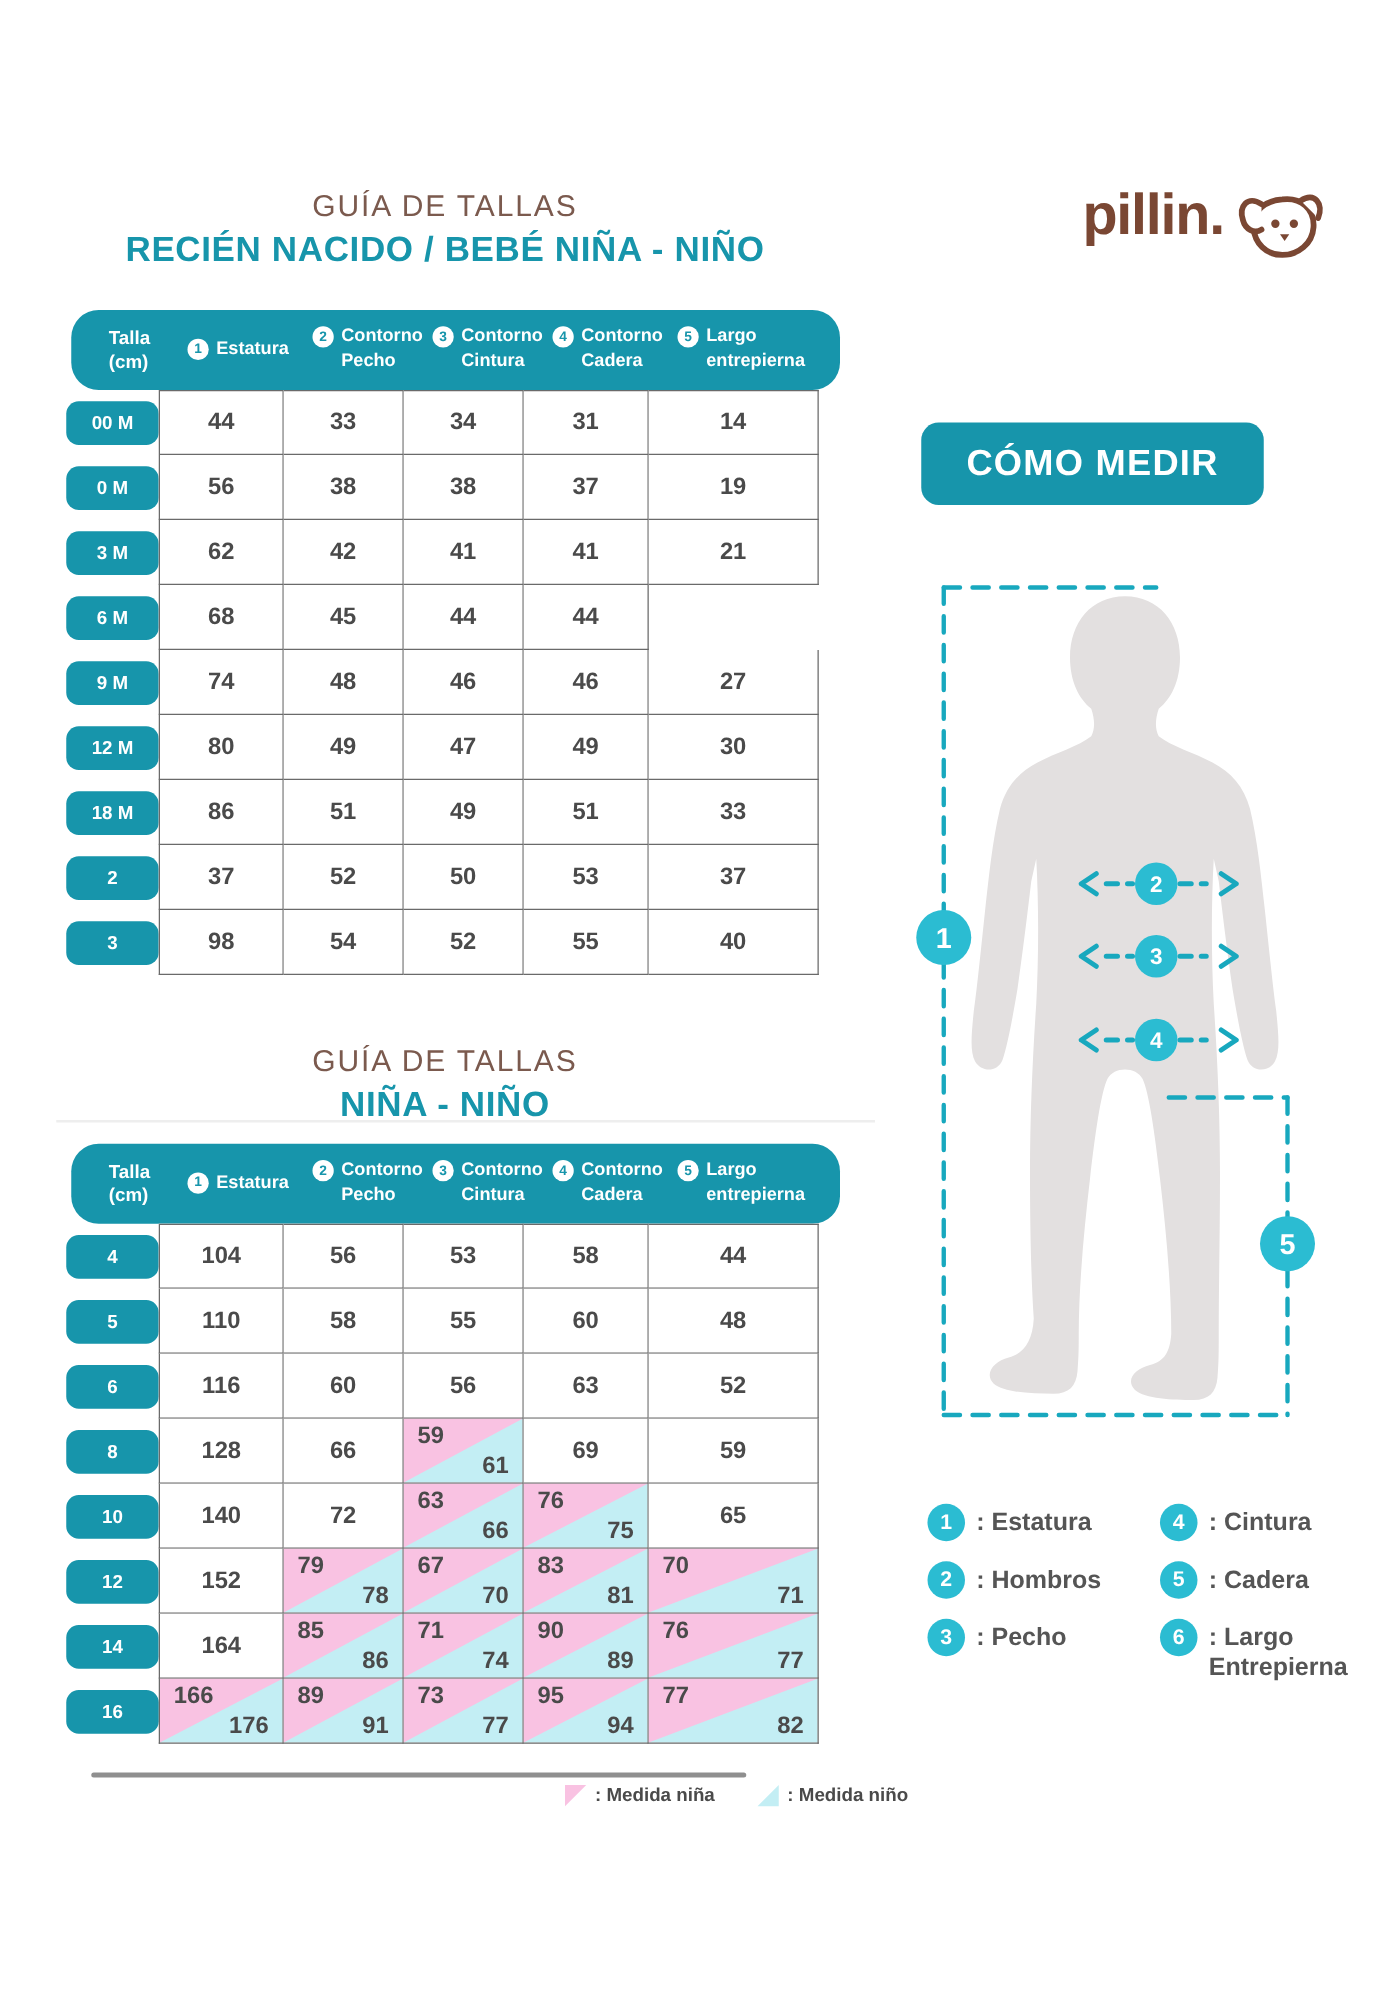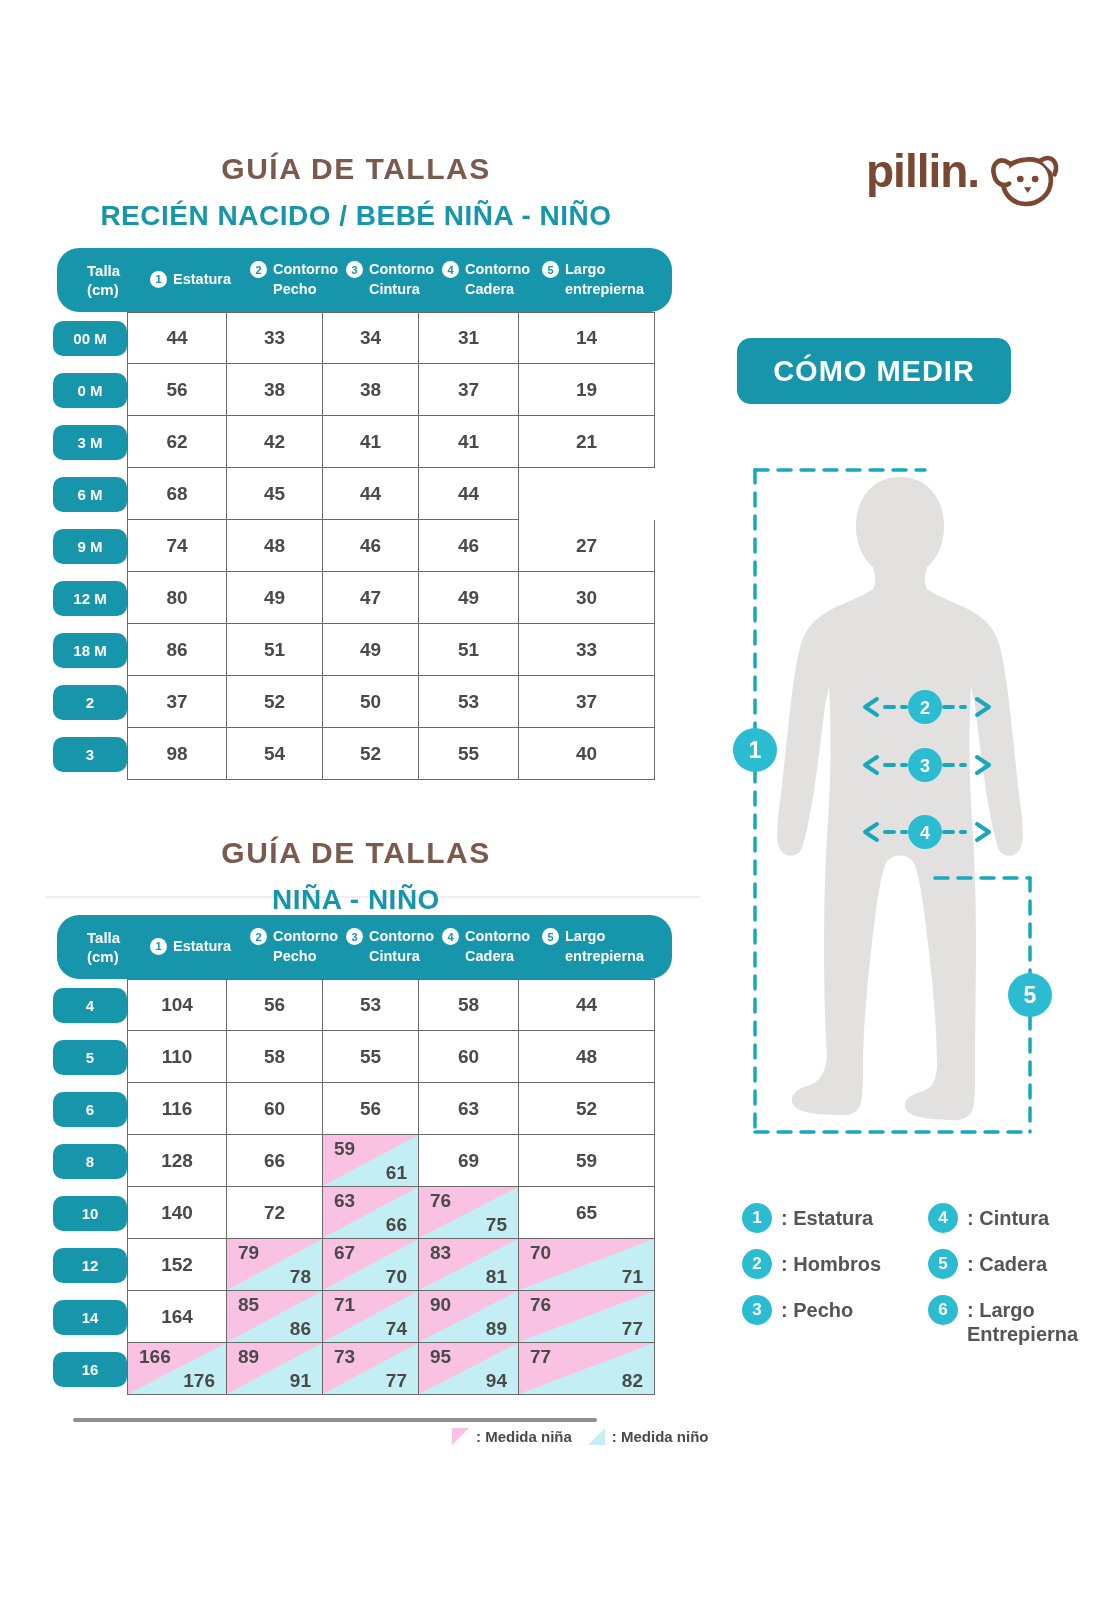--- a/index.html
+++ b/index.html
@@ -3,22 +3,22 @@
 <meta charset="utf-8">
 <style>
   html,body{margin:0;padding:0;background:#fff;}
   .canvas{position:relative;width:1104px;height:1600px;background:#ffffff;
           font-family:"Liberation Sans",sans-serif;overflow:hidden;}
 
   
   .title-block{position:absolute;width:632px;text-align:center;}
   #titles1{left:40px;top:152px;}
   #titles2{left:40px;top:836px;}
-  .ts{font-size:30px;font-weight:700;color:#7B5A4E;letter-spacing:1.5px;}
-  .tm{font-size:28px;font-weight:800;color:#1795AB;margin-top:14px;letter-spacing:.5px;}
+  .ts{font-size:24px;font-weight:400;color:#7B5A4E;letter-spacing:1.5px;}
+  .tm{font-size:28px;font-weight:800;color:#1795AB;margin-top:4px;letter-spacing:.5px;}
 
   .divider{position:absolute;left:45px;top:896px;width:655px;height:2px;background:#eeeeee;}
 
   
   .size-table{position:absolute;left:40px;width:632px;}
   #table1{top:248px;}
   #table2{top:915px;}
   .thead{height:64px;background:#1795AB;border-radius:22px;display:grid;
          grid-template-columns:87px 100px 96px 96px 100px 153px;align-items:center;color:#fff;margin-left:17px;}
   .talla-head{padding-left:30px;font-size:15px;font-weight:700;line-height:1.3;}
@@ -37,21 +37,21 @@
   .trow:first-child .cell{border-top:1.6px solid #6a6a6a;}
   .cell.split{background:linear-gradient(to bottom right,#F9C2E2 49.6%,#C3EEF4 50.4%);}
   .split .g{position:absolute;top:3px;left:11px;}
   .split .b{position:absolute;bottom:2px;right:11px;}
   .pillcell{display:flex;align-items:center;justify-content:flex-end;}
   .pill{width:74px;height:35px;background:#1795AB;border-radius:10px;color:#fff;font-size:15px;
         font-weight:700;display:flex;align-items:center;justify-content:center;}
 
   .endline{position:absolute;left:73px;top:1418px;width:524px;height:4px;background:#8f8f8f;border-radius:2px;}
 
-  .split-legend{position:absolute;left:452px;top:1428px;display:flex;gap:16px;align-items:center;
+  .split-legend{position:absolute;left:452px;top:1428px;display:flex;gap:34px;align-items:center;
                 font-size:15px;font-weight:700;color:#4a4a4a;}
   .sl-item{display:flex;align-items:center;gap:7px;}
   .tri-nina{width:0;height:0;border-top:17px solid #F9C2E2;border-right:17px solid transparent;}
   .tri-nino{width:0;height:0;border-bottom:17px solid #C3EEF4;border-left:17px solid transparent;}
 
   
   .logo{position:absolute;left:866px;top:148px;display:flex;align-items:flex-start;gap:8px;}
   .logo-text{font-size:46px;font-weight:700;color:#7A4733;letter-spacing:-1px;line-height:1;}
   .como{position:absolute;left:737px;top:338px;width:274px;height:66px;background:#1795AB;
         border-radius:14px;display:flex;align-items:center;justify-content:center;color:#fff;

